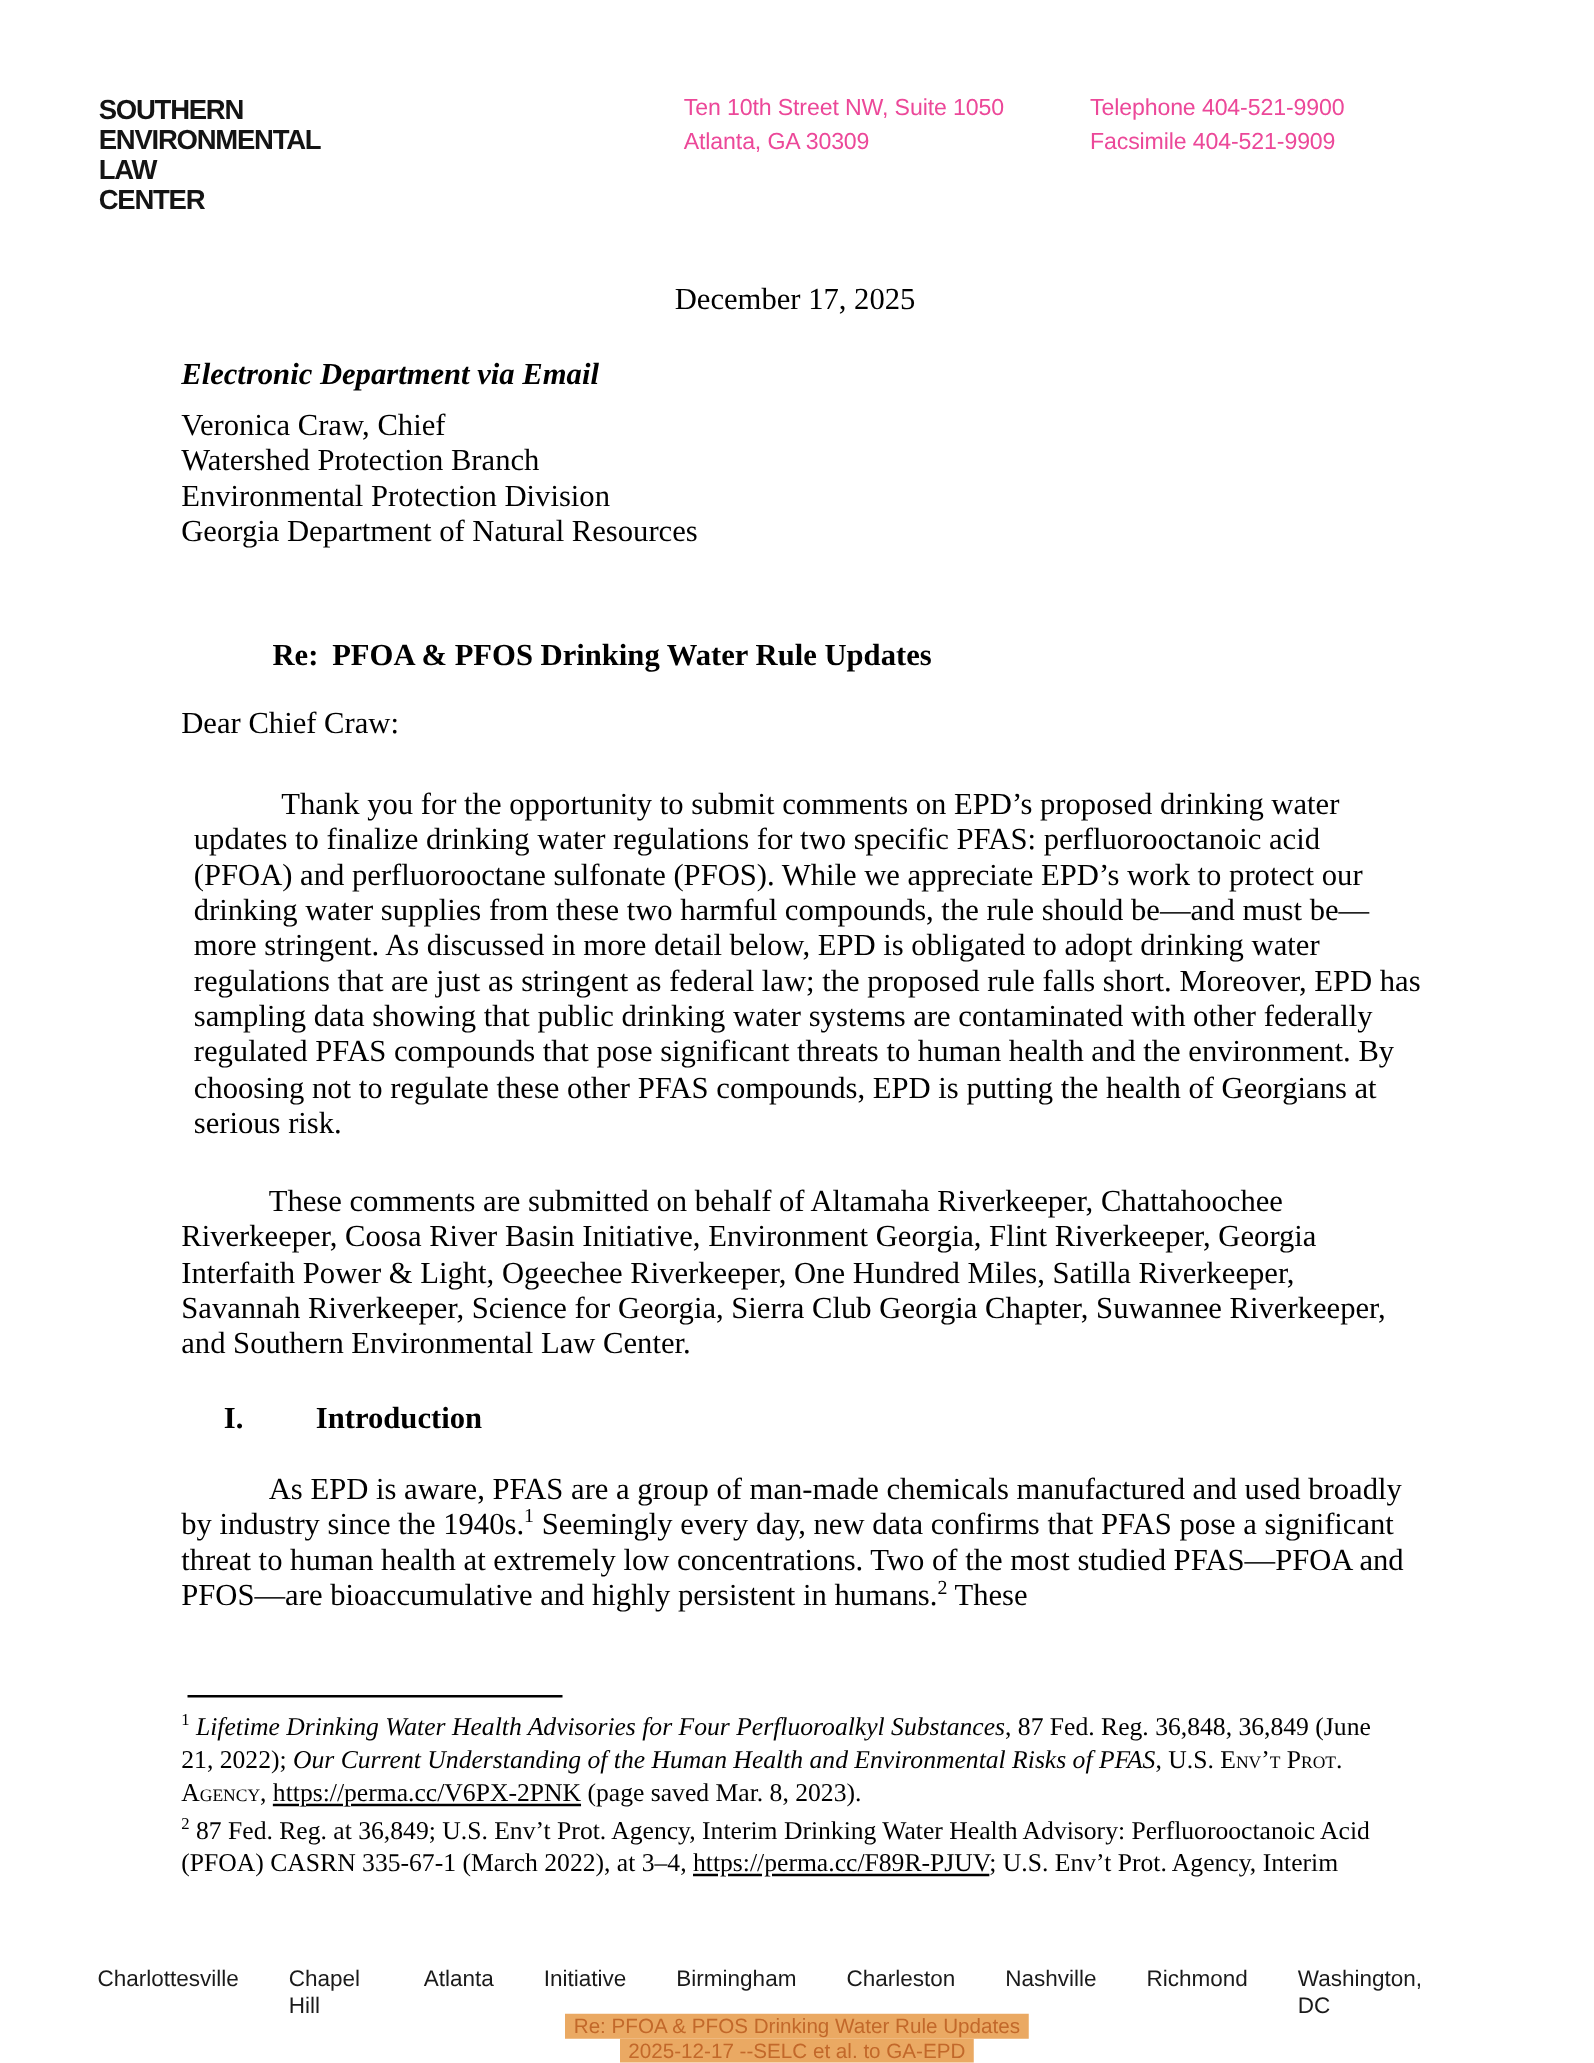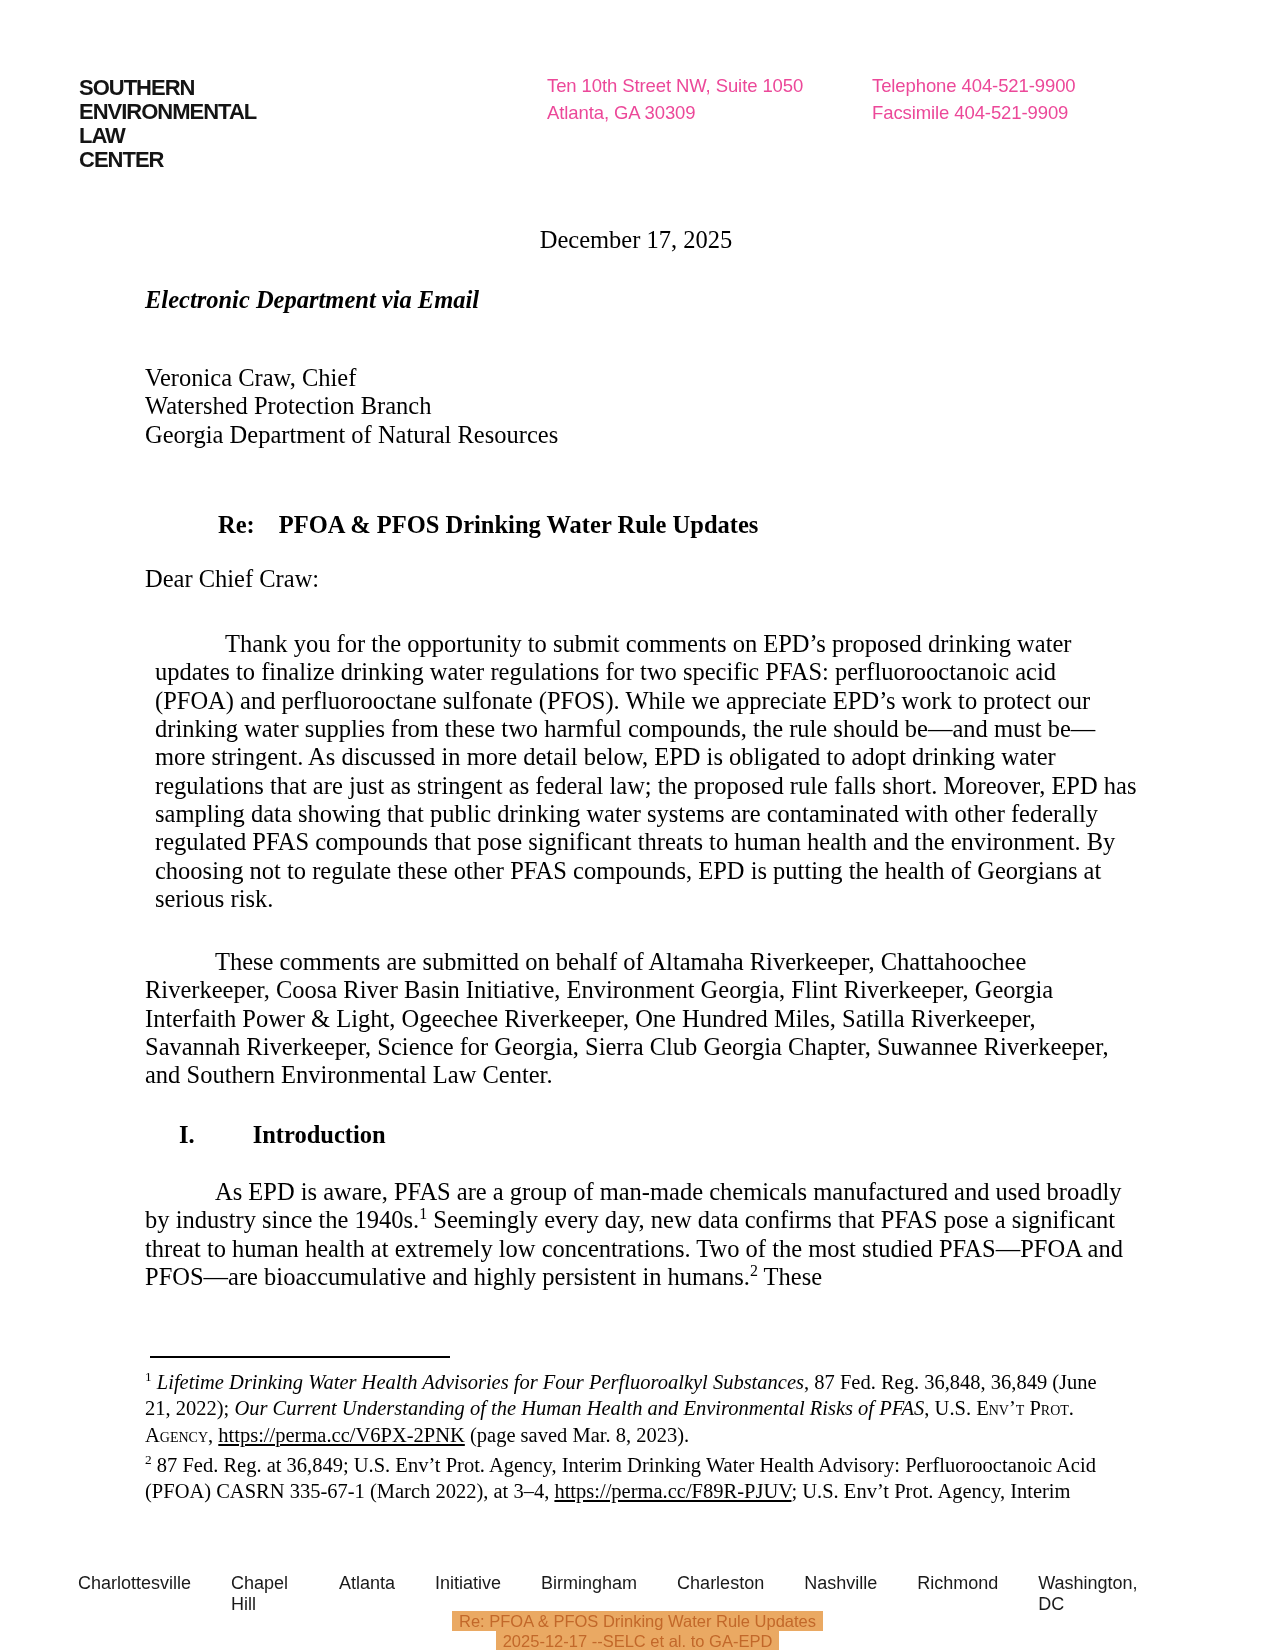--- a/index.html
+++ b/index.html
@@ -12,23 +12,23 @@
         font-size:22px;line-height:24px;letter-spacing:-1px;color:#141414;}
   .lh-col{font-family:"Liberation Sans",sans-serif;font-size:18.5px;line-height:27px;
           color:#ec4899;letter-spacing:-0.1px;top:72px;}
   .addr{left:547px;}
   .contact{left:872px;}
 
   
   .bodyblock{left:145px;width:982px;font-size:24.5px;line-height:28.35px;}
   .date-line{top:226px;text-align:center;}
   .submission-line{top:286px;font-weight:700;font-style:italic;}
-  .recipient{top:364px;}
+  .recipient{top:327px;}
   .re-line{top:511px;font-weight:700;padding-left:73px;box-sizing:border-box;}
-  .re-line .subject{margin-left:24px;}
+  .re-line .subject{margin-left:11px;}
   .salutation{top:565px;}
   .p1{top:630px;margin-left:10px;}
   .p2{top:948px;}
   .para{text-indent:70px;}
   .heading{top:1121px;font-weight:700;padding-left:34px;box-sizing:border-box;}
   .heading .h-title{margin-left:58px;}
   .p3{top:1178px;}
 
   
   .fn-rule{left:150px;top:1356px;width:300px;border-top:2px solid #000;height:0;}
@@ -73,20 +73,21 @@
   <div>Facsimile 404-521-9909</div>
 </div>
 
 <div class="abs bodyblock date-line">December 17, 2025</div>
 
 <div class="abs bodyblock submission-line">Electronic Department via Email</div>
 
 <div class="abs bodyblock recipient">
   <div>Veronica Craw, Chief</div>
   <div>Watershed Protection Branch</div>
+  <div>Environmental Protection Division</div>
   <div>Georgia Department of Natural Resources</div>
 </div>
 
 <div class="abs bodyblock re-line">
   <span>Re:</span><span class="subject">PFOA &amp; PFOS Drinking Water Rule Updates</span>
 </div>
 
 <div class="abs bodyblock salutation">Dear Chief Craw:</div>
 
 <div class="abs bodyblock para p1">Thank you for the opportunity to submit comments on EPD’s proposed drinking water updates to finalize drinking water regulations for two specific PFAS: perfluorooctanoic acid (PFOA) and perfluorooctane sulfonate (PFOS). While we appreciate EPD’s work to protect our drinking water supplies from these two harmful compounds, the rule should be—and must be—more stringent. As discussed in more detail below, EPD is obligated to adopt drinking water regulations that are just as stringent as federal law; the proposed rule falls short. Moreover, EPD has sampling data showing that public drinking water systems are contaminated with other federally regulated PFAS compounds that pose significant threats to human health and the environment. By choosing not to regulate these other PFAS compounds, EPD is putting the health of Georgians at serious risk.</div>

